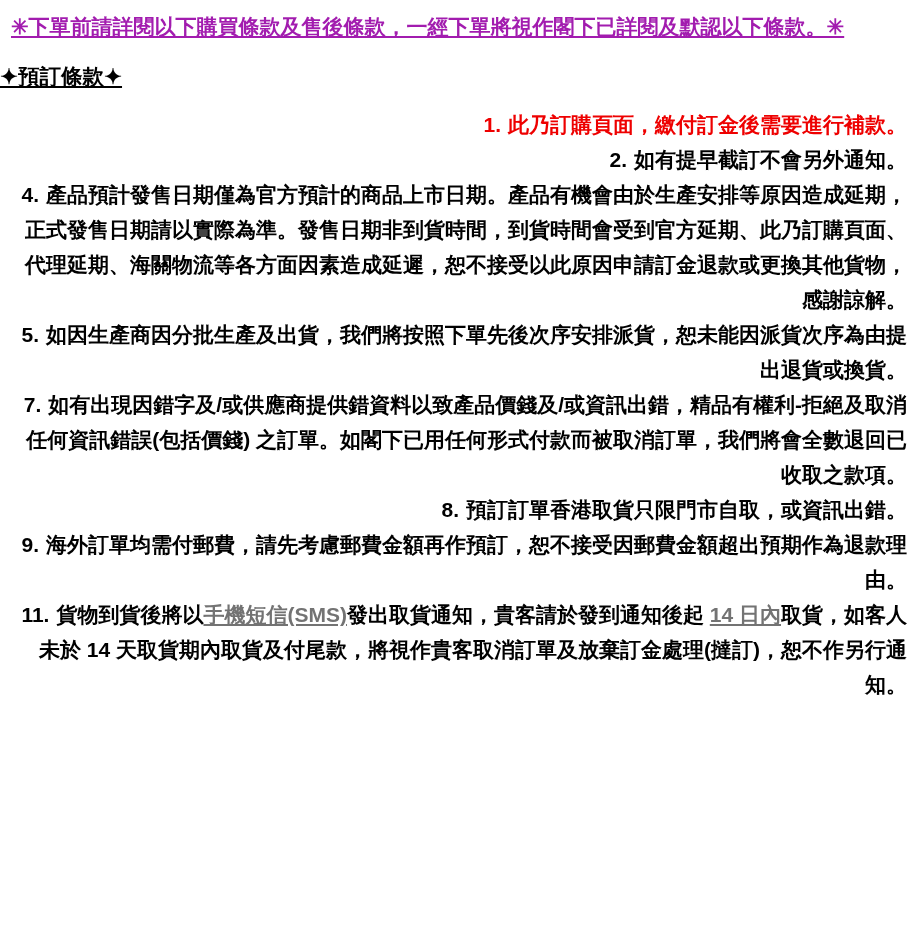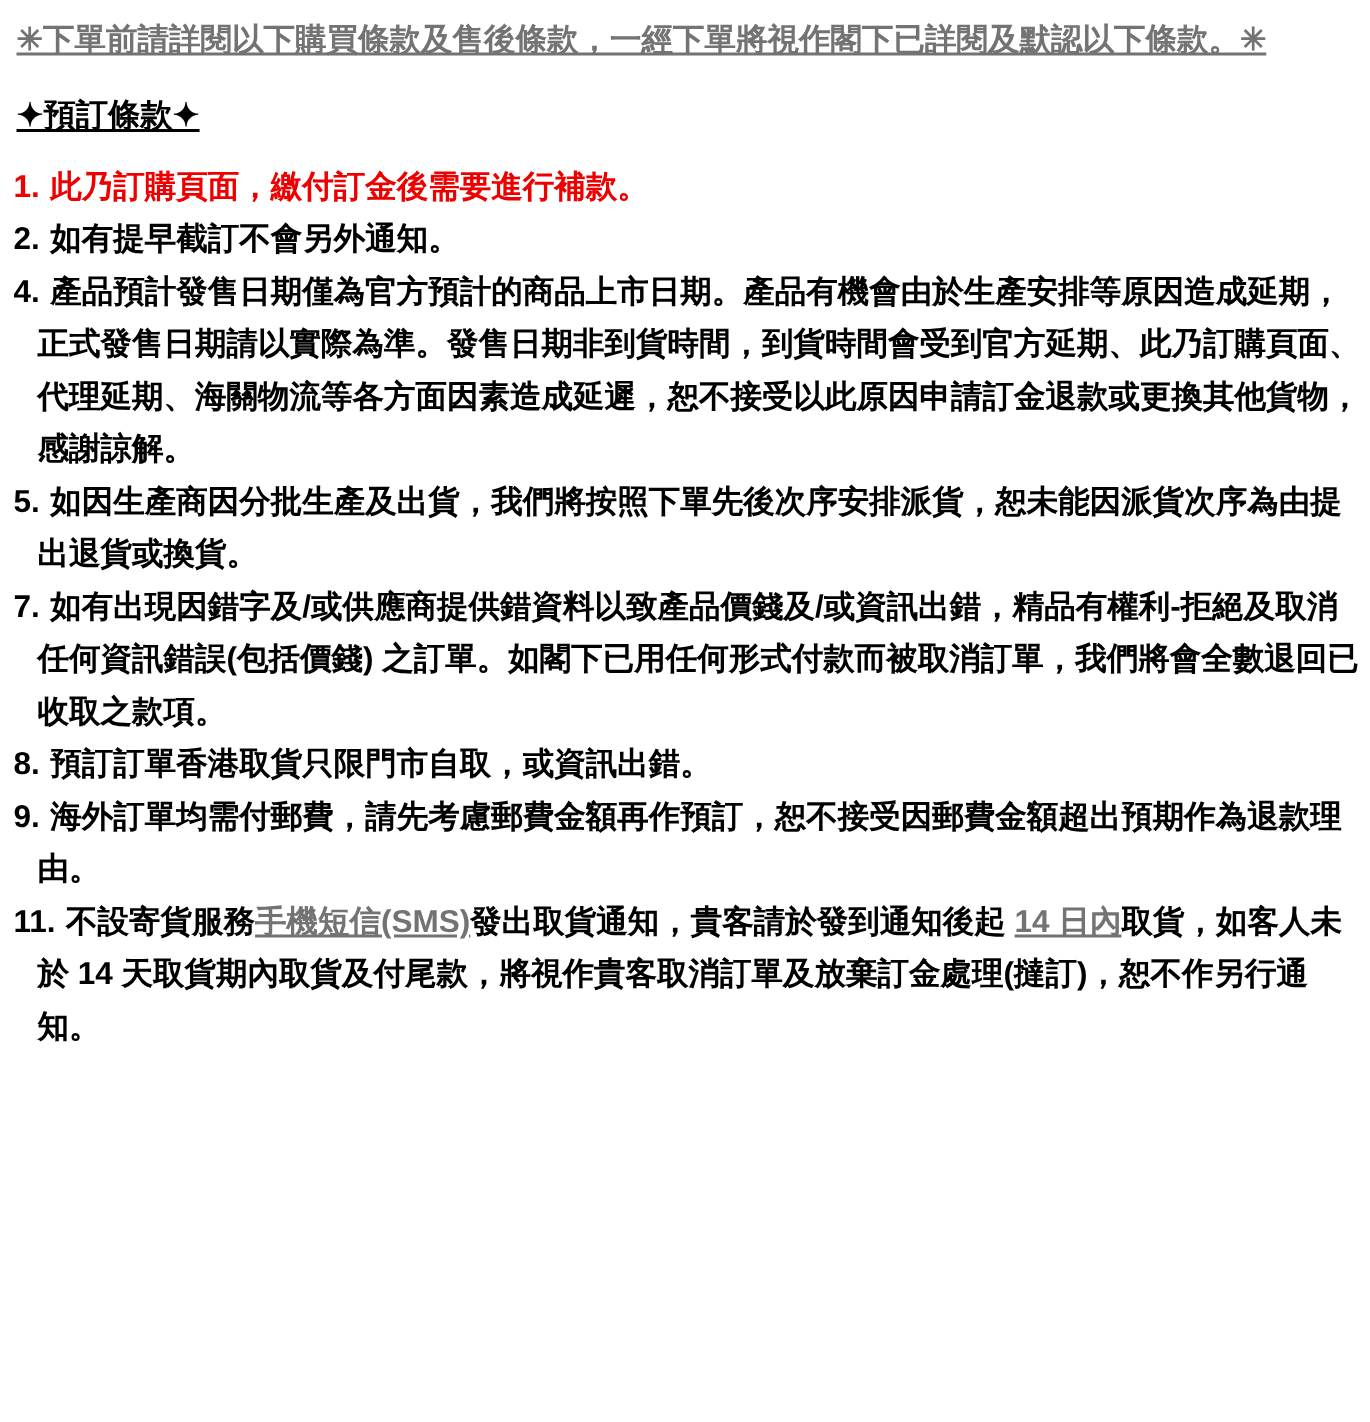--- a/index.html
+++ b/index.html
@@ -12,44 +12,44 @@
     font-weight: 700;
     color: #000000;
   }
   .page { padding-top: 9px; }
 
   .notice-title {
     margin-left: 11px;
     margin-right: 8px;
     font-size: 21px;
     line-height: 35px;
-    color: #737373;
+    color: #a21caf;
     text-decoration: underline;
   }
 
   .section-heading {
-    margin-left: 11px;
     margin-top: 16px;
     font-size: 21.5px;
     line-height: 35px;
     color: #000000;
     text-decoration: underline;
     display: inline-block;
   }
 
   .terms-list {
     margin-top: 12px;
     font-size: 21px;
     line-height: 35px;
   }
 
   .term-item {
     padding-left: 25px;
     padding-right: 6px;
     text-indent: -16px;
+    text-align: right;
   }
 
   .term-item .num {
     padding-right: 7px;
     white-space: nowrap;
   }
 
   .term-item.red { color: #ee0000; }
 
   .red-underline {
@@ -69,17 +69,17 @@
   </div>
 
   <div class="terms-list">
       <div class="term-item red"><span class="num">1.</span><span>此乃訂購頁面，繳付訂金後需要進行補款。</span></div>
       <div class="term-item"><span class="num">2.</span><span>如有提早截訂不會另外通知。</span></div>
       <div class="term-item"><span class="num">4.</span><span>產品預計發售日期僅為官方預計的商品上市日期。產品有機會由於生產安排等原因造成延期，正式發售日期請以實際為準。發售日期非到貨時間，到貨時間會受到官方延期、此乃訂購頁面、代理延期、海關物流等各方面因素造成延遲，恕不接受以此原因申請訂金退款或更換其他貨物，感謝諒解。</span></div>
       <div class="term-item"><span class="num">5.</span><span>如因生產商因分批生產及出貨，我們將按照下單先後次序安排派貨，恕未能因派貨次序為由提出退貨或換貨。</span></div>
       <div class="term-item"><span class="num">7.</span><span>如有出現因錯字及/或供應商提供錯資料以致產品價錢及/或資訊出錯，精品有權利-拒絕及取消任何資訊錯誤(包括價錢) 之訂單。如閣下已用任何形式付款而被取消訂單，我們將會全數退回已收取之款項。</span></div>
       <div class="term-item"><span class="num">8.</span><span>預訂訂單香港取貨只限門市自取，或資訊出錯。</span></div>
       <div class="term-item"><span class="num">9.</span><span>海外訂單均需付郵費，請先考慮郵費金額再作預訂，恕不接受因郵費金額超出預期作為退款理由。</span></div>
-      <div class="term-item"><span class="num">11.</span><span>不設寄貨服務</span><span class="red-underline">手機短信(SMS)</span><span>發出取貨通知，貴客請於發到通知後起 </span><span class="red-underline">14 日內</span><span>取貨，如客人未於 14 天取貨期內取貨及付尾款，將視作貴客取消訂單及放棄訂金處理(撻訂)，恕不作另行通知。</span></div>
+      <div class="term-item"><span class="num">11.</span><span>貨物到貨後將以</span><span class="red-underline">手機短信(SMS)</span><span>發出取貨通知，貴客請於發到通知後起 </span><span class="red-underline">14 日內</span><span>取貨，如客人未於 14 天取貨期內取貨及付尾款，將視作貴客取消訂單及放棄訂金處理(撻訂)，恕不作另行通知。</span></div>
       <div class="term-item"></div>
     </div>
 
 </div>
 
 </body></html>

